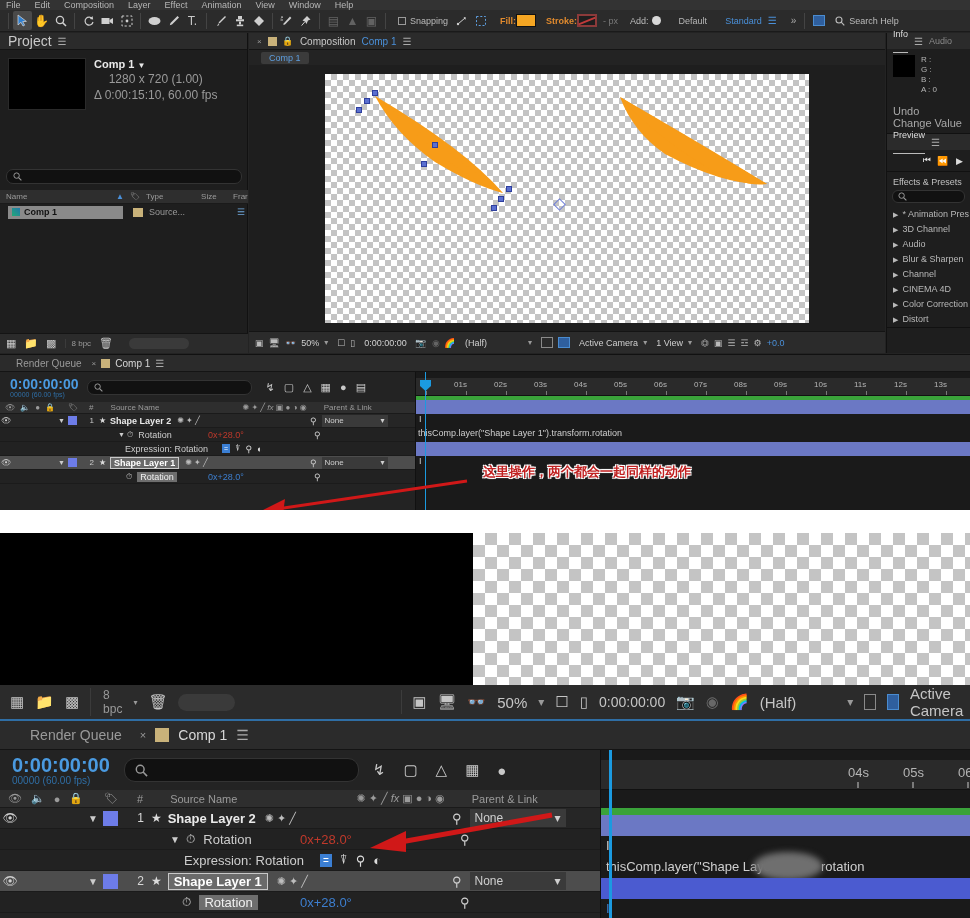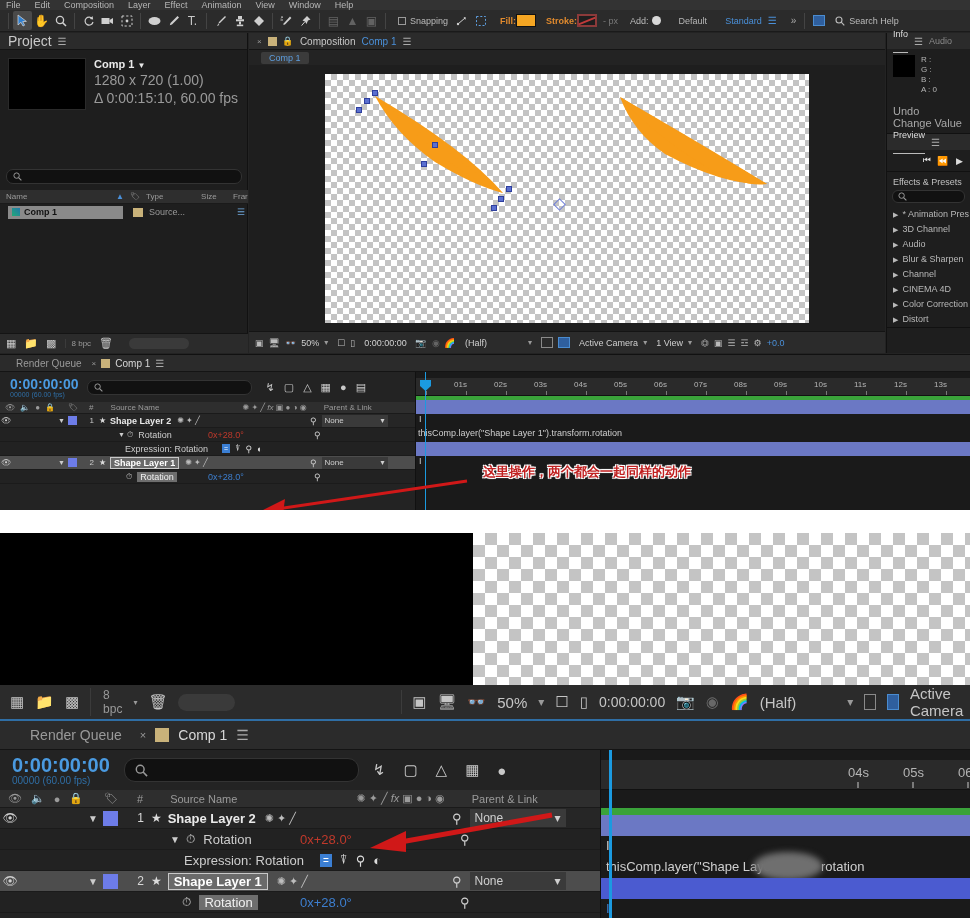--- a/index.html
+++ b/index.html
@@ -44,21 +44,21 @@
   .search-help { display:flex; align-items:center; gap:4px; margin-left:10px; font-size:9px; color:#bbb; }
 
   
   .project-panel { position:absolute; left:0; top:33px; width:248px; height:320px; background:#1e1e1e; border-right:1px solid #111; }
   .panel-tabbar { height:17px; background:#2b2b2b; display:flex; align-items:center; padding:0 8px; gap:6px; border-bottom:1px solid #141414; }
   .panel-tabbar .ttl { font-size:14px; color:#c8c8c8; }
   .ham { font-size:10px; color:#aaa; }
   .proj-thumb-row { display:flex; padding:8px; gap:8px; }
   .proj-thumb { width:78px; height:52px; background:#000; border:1px solid #2a2a2a; }
   .proj-meta .t1 { font-size:11px; font-weight:bold; color:#e9e9e9; }
-  .proj-meta .t2, .proj-meta .t3 { font-size:14px; color:#9a9a9a; margin-top:2px; }
+  .proj-meta .t2, .proj-meta .t3 { font-size:12px; color:#9a9a9a; margin-top:2px;text-align:center; }
   .proj-search { position:absolute; left:6px; top:136px; width:236px; height:15px; background:#111; border:1px solid #333; border-radius:7px; display:flex; align-items:center; padding-left:6px; color:#777; font-size:9px; }
   .proj-cols { position:absolute; left:0; top:157px; width:248px; height:14px; background:#2e2e2e; display:flex; align-items:center; font-size:8px; color:#9b9b9b; border-bottom:1px solid #1a1a1a; }
   .proj-cols .c { padding-left:6px; position:relative; }
   .proj-row { position:absolute; left:0; top:172px; width:248px; height:14px; display:flex; align-items:center; font-size:9px; }
   .proj-row .nm { width:115px; background:#8a8a8a; color:#111; height:13px; display:flex; align-items:center; padding-left:4px; gap:4px; margin-left:8px; font-weight:bold; }
   .proj-row .ty { color:#9a9a9a; margin-left:20px; }
   .proj-footer { position:absolute; left:0; bottom:0; width:248px; height:20px; background:#2b2b2b; display:flex; align-items:center; gap:8px; padding-left:6px; border-top:1px solid #141414; }
   .pf-bpc { font-size:8px; color:#9a9a9a; border-left:1px solid #3b3b3b; padding-left:6px; }
   .pf-bar { width:60px; height:11px; background:#3a3a3a; border-radius:6px; margin-left:8px; }
 

